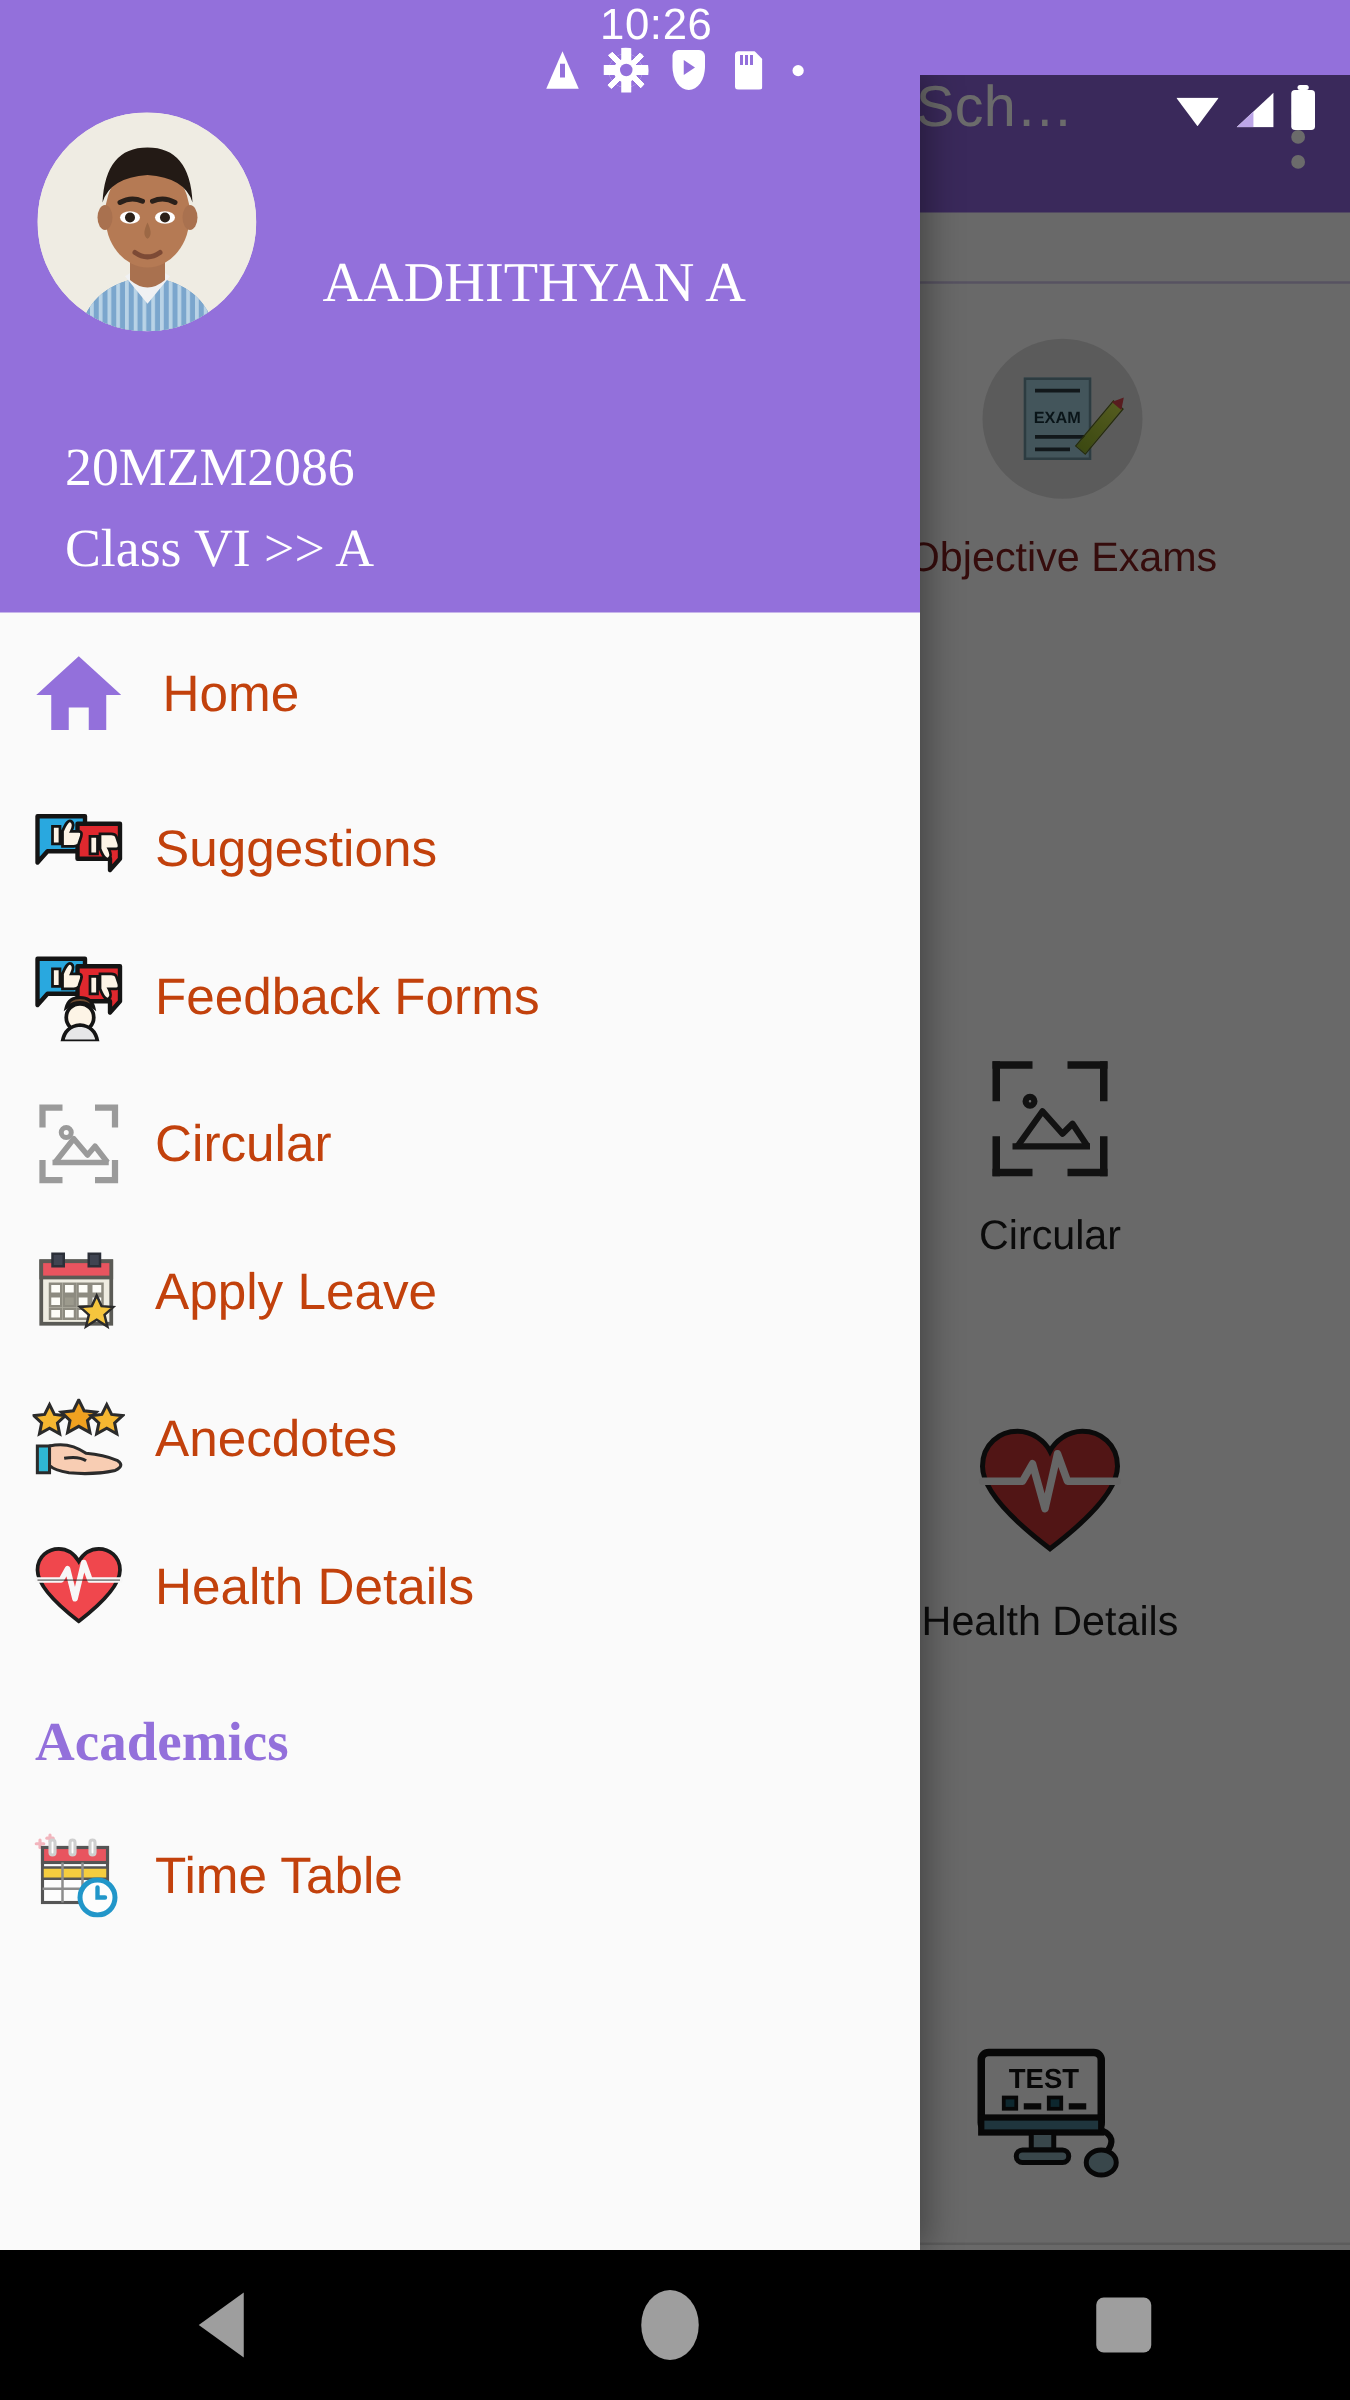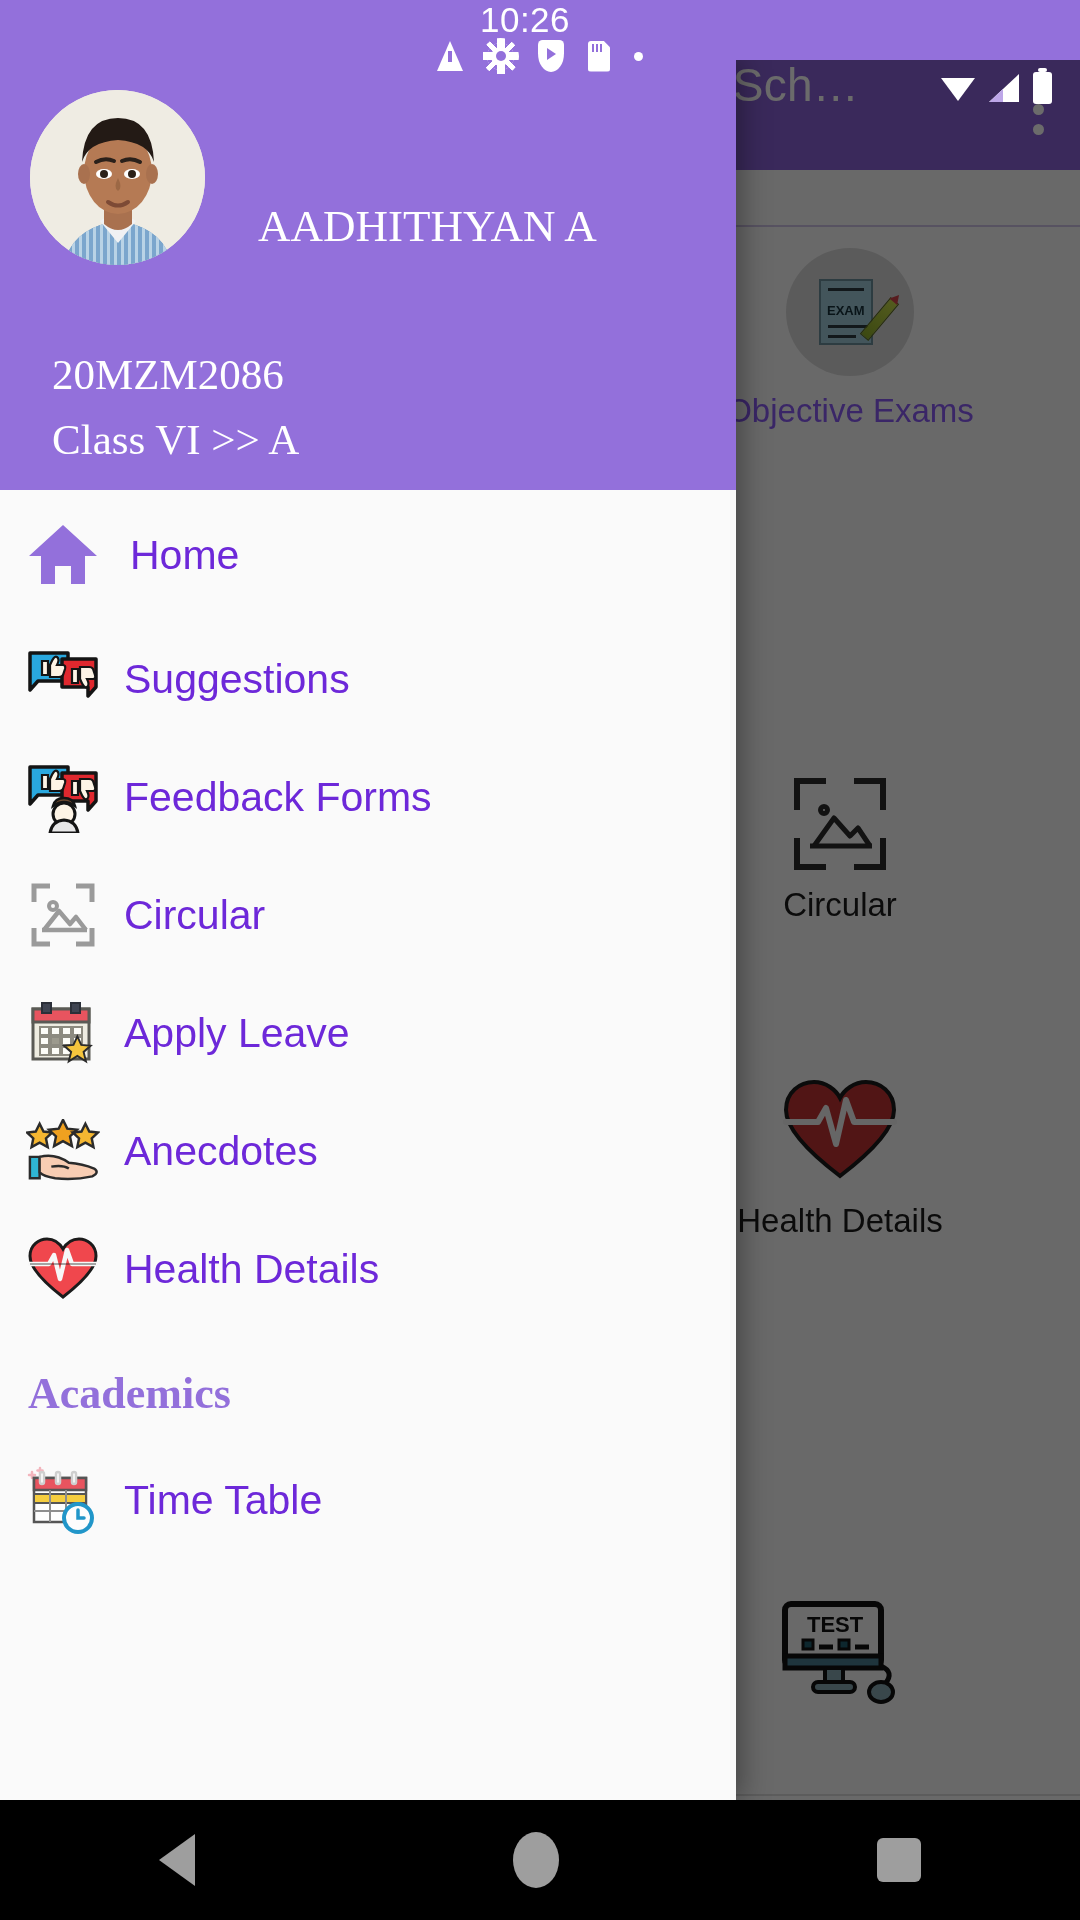--- a/index.html
+++ b/index.html
@@ -26,26 +26,26 @@
     position:absolute;right:36px;top:84px;
     display:flex;flex-direction:column;gap:9px;align-items:center;
   }
   #bg-overflow i{display:block;width:11px;height:11px;border-radius:50%;background:#fff;}
   #bg-divider{position:absolute;left:620px;top:225px;width:460px;height:2px;background:#cfc4e8;}
 
   .bg-grid{position:absolute;left:0;top:188px;width:1080px;height:1612px;}
   .bg-row{display:flex;width:1080px;}
   .bg-tile{
     width:276px;height:240px;box-sizing:border-box;
-    display:flex;flex-direction:column;align-items:center;
-    gap:16px;background:transparent;
+    display:flex;flex-direction:column;align-items:center;justify-content:center;
+    gap:28px;background:transparent;
   }
   .bg-tile.card{background:rgba(255,255,255,.10);border-radius:6px;}
   .bg-tile .label{font-size:33px;color:#1c1c1c;white-space:nowrap;}
-  .bg-tile.on-purple .label{color:#8b5cf6;}
+  .bg-tile.on-purple .label{color:#7f1d1d;}
   .bg-icon-circle{
     width:128px;height:128px;border-radius:50%;background:#d9d9d9;
     display:flex;align-items:center;justify-content:center;
   }
   .bg-icon-circle.light{background:#cdc7dd;}
   .bg-sep{height:2px;background:rgba(0,0,0,.12);width:100%;}
 
   
   .exam-ico{position:relative;width:62px;height:70px;}
   .exam-ico .sheet{position:absolute;left:0;top:2px;width:54px;height:66px;background:#9fcbd9;border:2px solid #6d8f9c;box-sizing:border-box;}
@@ -122,21 +122,21 @@
   }
   #profile-id{position:absolute;left:52px;top:290px;color:#fff;font-size:43px;}
   #profile-class{position:absolute;left:52px;top:355px;color:#fff;font-size:43px;}
 
   .nav-list{padding:0;}
   .nav-item{
     display:flex;align-items:center;height:118px;padding-left:26px;box-sizing:border-box;
     cursor:pointer;
   }
   .nav-item .ic{width:74px;min-width:74px;height:74px;display:flex;align-items:center;justify-content:center;margin-right:24px;}
-  .nav-item .lbl{font-size:41px;color:#6d28d9;white-space:nowrap;}
+  .nav-item .lbl{font-size:41px;color:#c2410c;white-space:nowrap;}
   .nav-item.home{height:130px;}
   .nav-item.home .lbl{margin-left:6px;}
   .section-head{
     font-family:"Liberation Serif", serif;
     font-weight:bold;font-size:44px;color:#9370DB;
     padding:40px 0 22px 28px;
   }
 
   
   .ic svg{display:block;}

